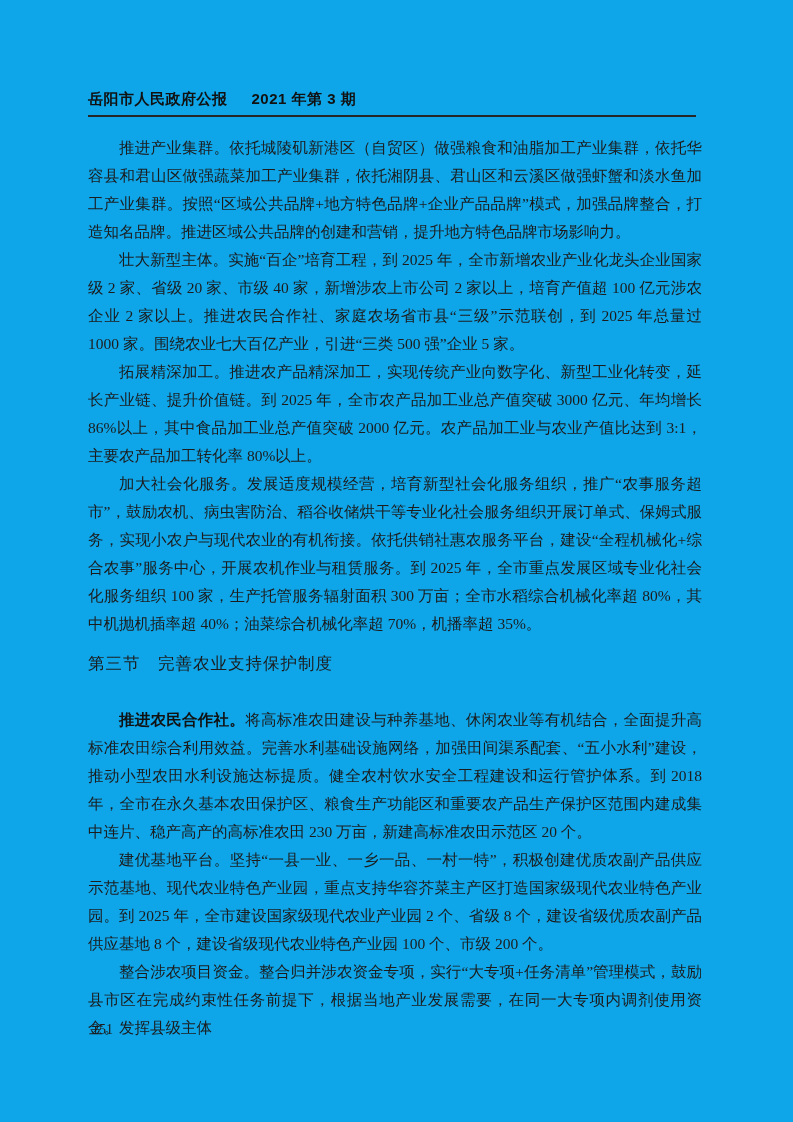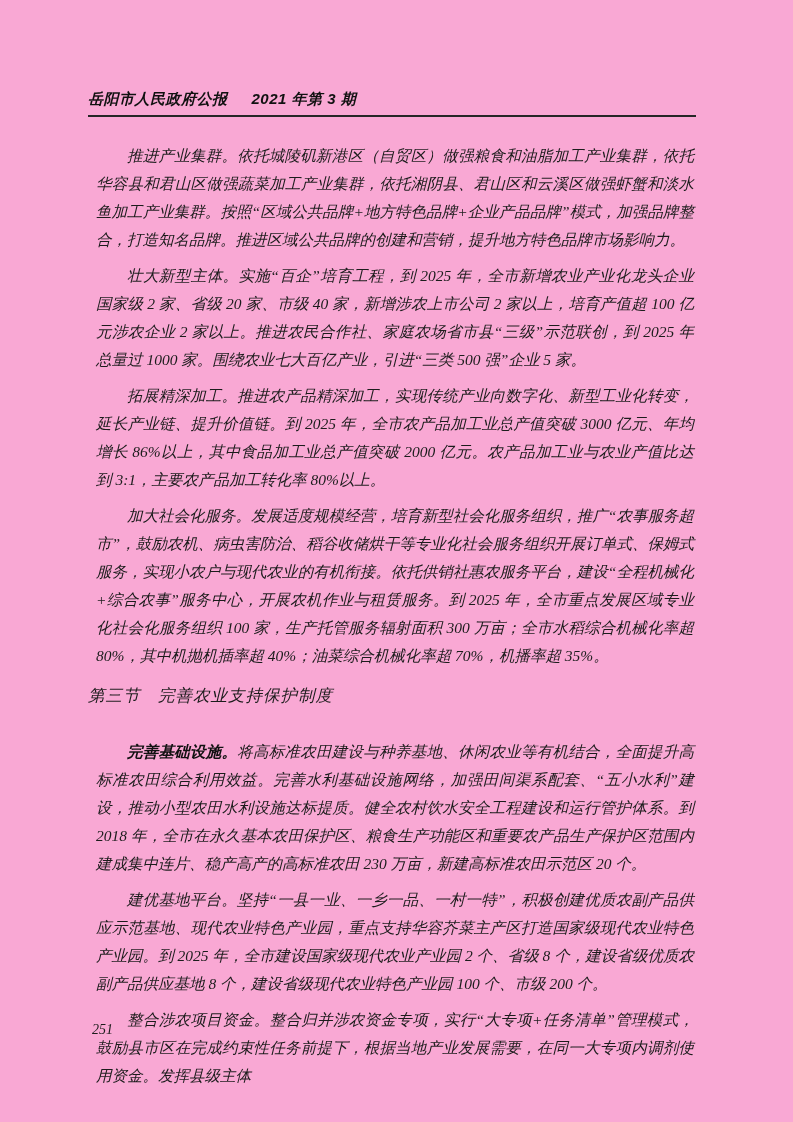--- a/index.html
+++ b/index.html
@@ -4,25 +4,24 @@
 <style>
   html, body {
     margin: 0;
     padding: 0;
     background: #ffffff;
   }
   .page {
     position: relative;
     width: 793px;
     height: 1122px;
-    background: #f9a8d4;
+    background: #0ea5e9;
     overflow: hidden;
     font-family: "Liberation Serif", "DejaVu Serif", serif;
     color: #1c1c1c;
-    font-style: italic;
   }
   .running-header {
     position: absolute;
     top: 90px;
     left: 88px;
     width: 608px;
     padding-bottom: 6px;
     border-bottom: 2px solid #262626;
     font-family: "Liberation Sans", "DejaVu Sans", sans-serif;
     font-size: 15px;
@@ -38,21 +37,21 @@
     position: absolute;
     top: 134px;
     left: 88px;
     width: 614px;
     font-size: 15.5px;
     line-height: 28px;
     text-align: justify;
     text-justify: inter-ideograph;
   }
   .body-text p {
-    margin: 8px;
+    margin: 0;
     text-indent: 2em;
   }
   .body-text p .lead {
     font-weight: bold;
     color: #111111;
   }
   .section-heading {
     margin: 12px 0 28px 0;
     font-size: 16.5px;
     font-weight: normal;
@@ -80,20 +79,20 @@
   </div>
 
   <div class="body-text">
     <p><b class="lead"></b><span>推进产业集群。依托城陵矶新港区（自贸区）做强粮食和油脂加工产业集群，依托华容县和君山区做强蔬菜加工产业集群，依托湘阴县、君山区和云溪区做强虾蟹和淡水鱼加工产业集群。按照“区域公共品牌+地方特色品牌+企业产品品牌”模式，加强品牌整合，打造知名品牌。推进区域公共品牌的创建和营销，提升地方特色品牌市场影响力。</span></p>
     <p><b class="lead"></b><span>壮大新型主体。实施“百企”培育工程，到 2025 年，全市新增农业产业化龙头企业国家级 2 家、省级 20 家、市级 40 家，新增涉农上市公司 2 家以上，培育产值超 100 亿元涉农企业 2 家以上。推进农民合作社、家庭农场省市县“三级”示范联创，到 2025 年总量过 1000 家。围绕农业七大百亿产业，引进“三类 500 强”企业 5 家。</span></p>
     <p><b class="lead"></b><span>拓展精深加工。推进农产品精深加工，实现传统产业向数字化、新型工业化转变，延长产业链、提升价值链。到 2025 年，全市农产品加工业总产值突破 3000 亿元、年均增长 86%以上，其中食品加工业总产值突破 2000 亿元。农产品加工业与农业产值比达到 3:1，主要农产品加工转化率 80%以上。</span></p>
     <p><b class="lead"></b><span>加大社会化服务。发展适度规模经营，培育新型社会化服务组织，推广“农事服务超市”，鼓励农机、病虫害防治、稻谷收储烘干等专业化社会服务组织开展订单式、保姆式服务，实现小农户与现代农业的有机衔接。依托供销社惠农服务平台，建设“全程机械化+综合农事”服务中心，开展农机作业与租赁服务。到 2025 年，全市重点发展区域专业化社会化服务组织 100 家，生产托管服务辐射面积 300 万亩；全市水稻综合机械化率超 80%，其中机抛机插率超 40%；油菜综合机械化率超 70%，机播率超 35%。</span></p>
 
     <h2 class="section-heading">第三节　完善农业支持保护制度</h2>
 
-    <p><b class="lead">完善基础设施。</b><span>将高标准农田建设与种养基地、休闲农业等有机结合，全面提升高标准农田综合利用效益。完善水利基础设施网络，加强田间渠系配套、“五小水利”建设，推动小型农田水利设施达标提质。健全农村饮水安全工程建设和运行管护体系。到 2018 年，全市在永久基本农田保护区、粮食生产功能区和重要农产品生产保护区范围内建成集中连片、稳产高产的高标准农田 230 万亩，新建高标准农田示范区 20 个。</span></p>
+    <p><b class="lead">推进农民合作社。</b><span>将高标准农田建设与种养基地、休闲农业等有机结合，全面提升高标准农田综合利用效益。完善水利基础设施网络，加强田间渠系配套、“五小水利”建设，推动小型农田水利设施达标提质。健全农村饮水安全工程建设和运行管护体系。到 2018 年，全市在永久基本农田保护区、粮食生产功能区和重要农产品生产保护区范围内建成集中连片、稳产高产的高标准农田 230 万亩，新建高标准农田示范区 20 个。</span></p>
     <p><b class="lead"></b><span>建优基地平台。坚持“一县一业、一乡一品、一村一特”，积极创建优质农副产品供应示范基地、现代农业特色产业园，重点支持华容芥菜主产区打造国家级现代农业特色产业园。到 2025 年，全市建设国家级现代农业产业园 2 个、省级 8 个，建设省级优质农副产品供应基地 8 个，建设省级现代农业特色产业园 100 个、市级 200 个。</span></p>
     <p><b class="lead"></b><span>整合涉农项目资金。整合归并涉农资金专项，实行“大专项+任务清单”管理模式，鼓励县市区在完成约束性任务前提下，根据当地产业发展需要，在同一大专项内调剂使用资金。发挥县级主体</span></p>
   </div>
 
   <div class="page-number">251</div>
 
 </div>
 
 </body></html>

